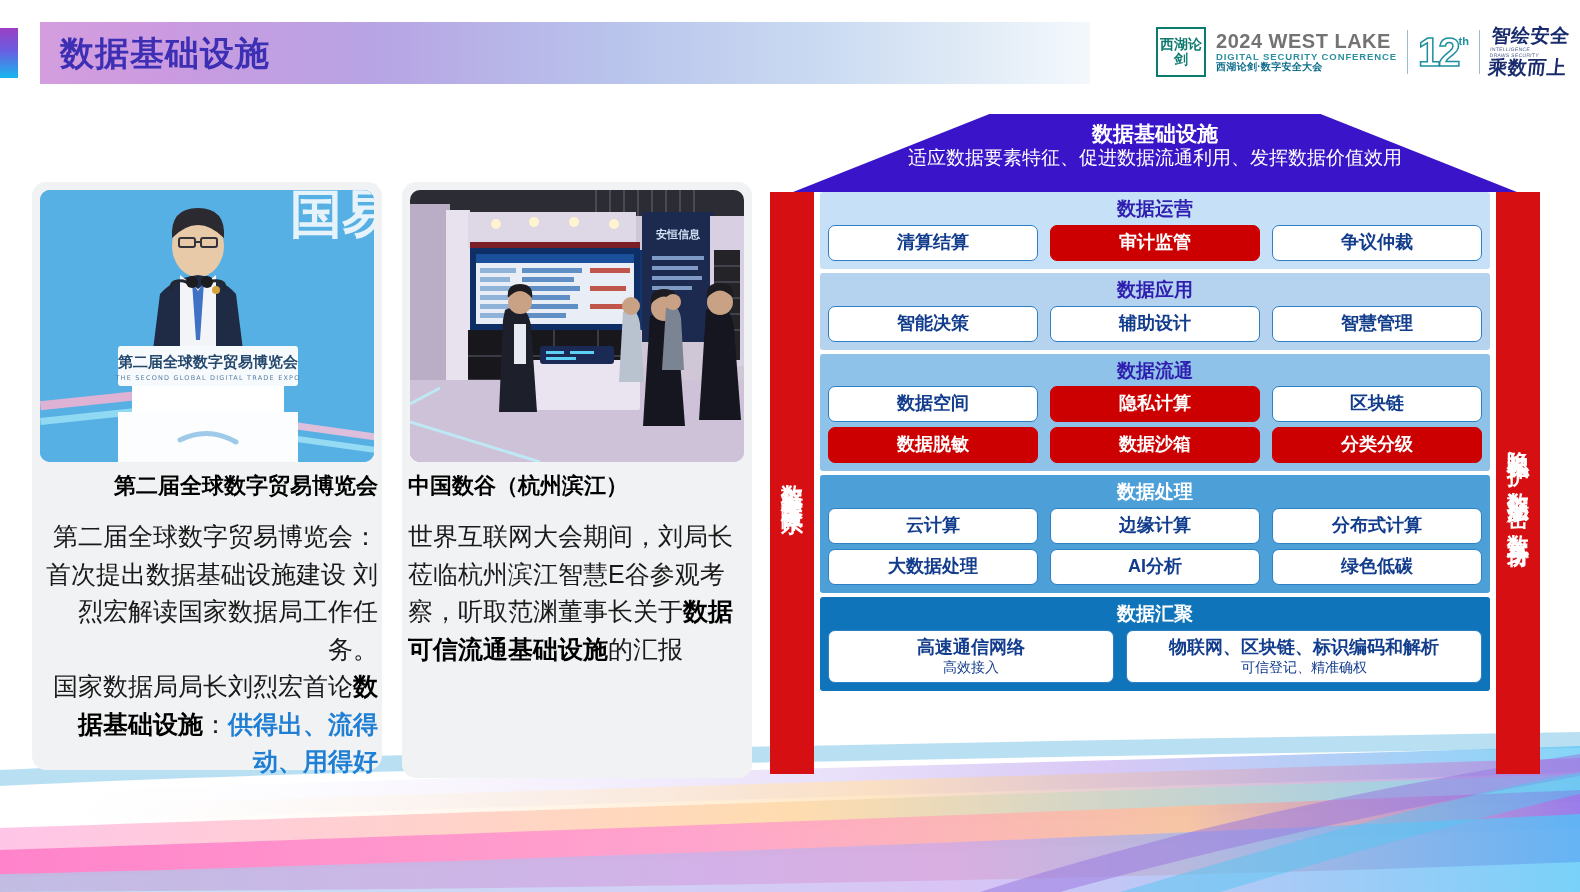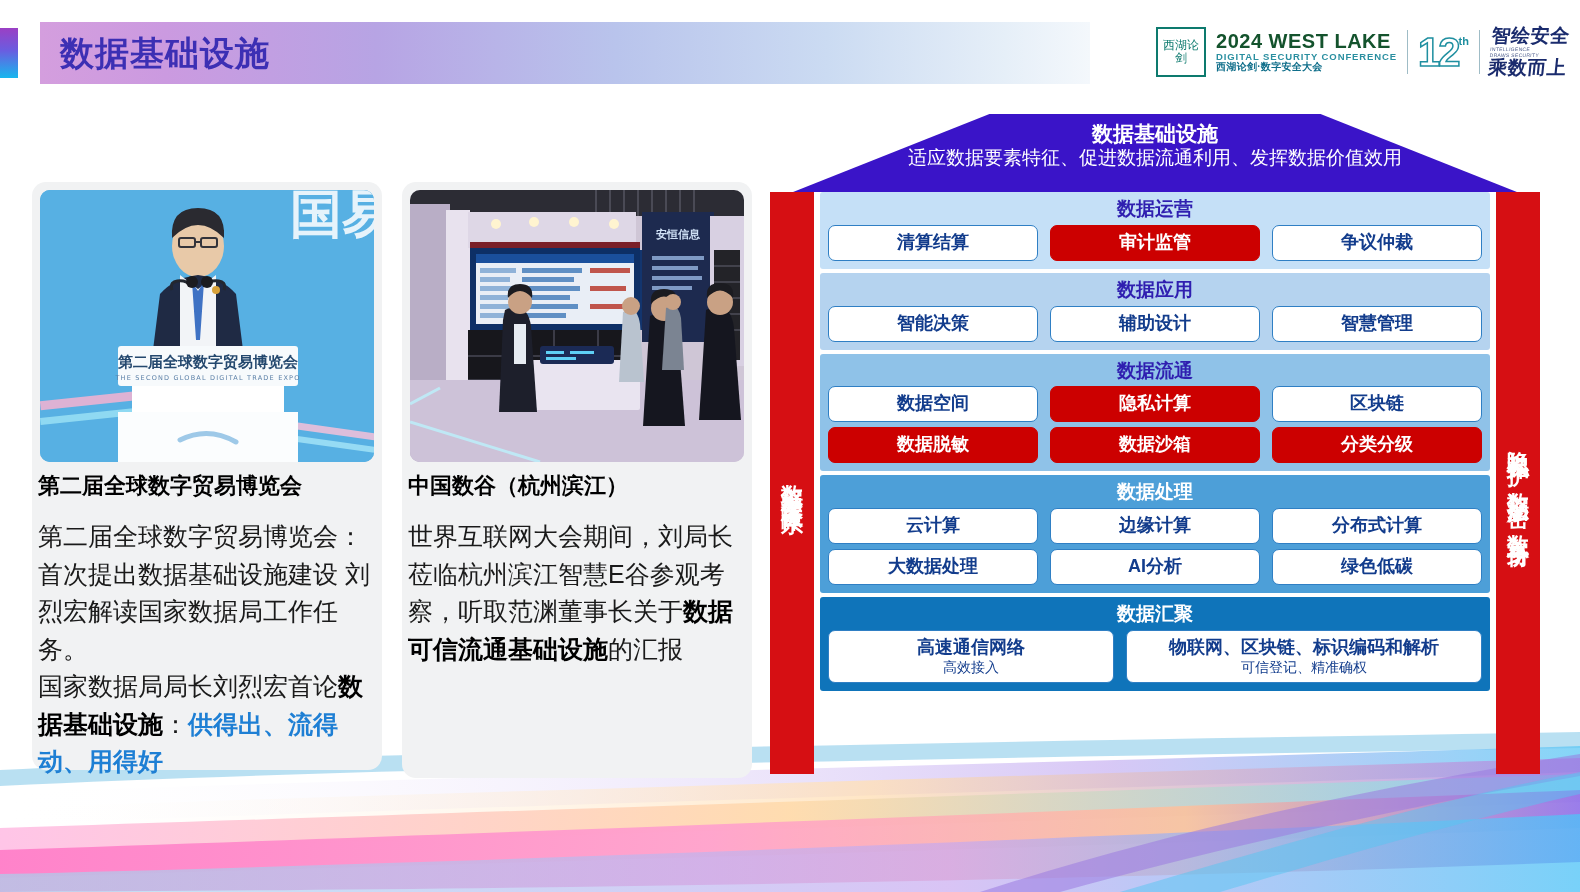--- a/index.html
+++ b/index.html
@@ -27,39 +27,39 @@
   }
   .page-title {
     position:absolute; left:60px; top:27px; height:52px; line-height:52px;
     font-size:34px; font-weight:bold; color:#3c2fb4; letter-spacing:1px;
   }
 
   
   .logo-lockup { position:absolute; right:12px; top:22px; height:60px; display:flex; align-items:center; gap:10px; }
   .logo-seal { width:50px; height:50px; border:2px solid #0d7a6e; display:flex; align-items:center;
                justify-content:center; flex-direction:column; }
-  .logo-seal .sealtxt { font-size:12px; color:#0d7a6e; font-weight:normal; line-height:1.05; text-align:center; }
+  .logo-seal .sealtxt { font-size:14px; color:#0d7a6e; font-weight:bold; line-height:1.05; text-align:center; }
   .logo-words { display:flex; flex-direction:column; justify-content:center; line-height:1.06; }
-  .logo-l1 { font-size:20px; font-weight:bold; color:#14532d; letter-spacing:.5px; }
+  .logo-l1 { font-size:20px; font-weight:bold; color:#737373; letter-spacing:.5px; }
   .logo-l2 { font-size:9.5px; font-weight:600; color:#2a8fa0; letter-spacing:.9px; }
   .logo-l3 { font-size:10px; font-weight:bold; color:#0f6e8a; letter-spacing:.3px; }
   .logo-div { width:1px; height:44px; background:#9fbcc6; }
   .logo-12 { display:flex; align-items:flex-start; color:#1f8fa0; }
   .logo-12 .num { font-size:40px; font-weight:bold; line-height:1; letter-spacing:-2px;
                   -webkit-text-stroke:1.5px #1f8fa0; color:transparent; }
   .logo-12 .th { font-size:11px; font-weight:bold; margin-top:3px; }
   .logo-slogan { display:flex; flex-direction:column; line-height:1.05; transform:skewX(-6deg); }
   .logo-slogan .s1 { font-size:19px; font-weight:bold; color:#1a2b6d; letter-spacing:.5px; }
   .logo-slogan .s2 { font-size:19px; font-weight:bold; color:#1a2b6d; letter-spacing:.5px; }
   .logo-slogan .stiny { font-size:5px; color:#4a5a8a; letter-spacing:.3px; line-height:1.25; }
   .slogan-wrap { display:flex; align-items:center; gap:4px; }
 
   
   .card { position:absolute; background:#f1f2f3; border-radius:14px; padding:0; z-index:3; }
-  .card-1 { left:32px; top:182px; width:350px; height:588px; }
+  .card-1 { left:32px; top:182px; width:350px; height:588px;text-align:right; }
   .card-2 { left:402px; top:182px; width:350px; height:596px; }
   .photo { position:absolute; left:8px; top:8px; width:334px; height:272px; border-radius:10px; overflow:hidden; }
   .photo svg { display:block; }
   .card-title {
     position:absolute; left:6px; top:290px; width:340px;
     font-size:22px; font-weight:bold; color:#000; line-height:1.25;
   }
   .card-body {
     position:absolute; left:6px; top:336px; width:340px;
     font-size:25px; color:#1a1a1a; line-height:1.5;

